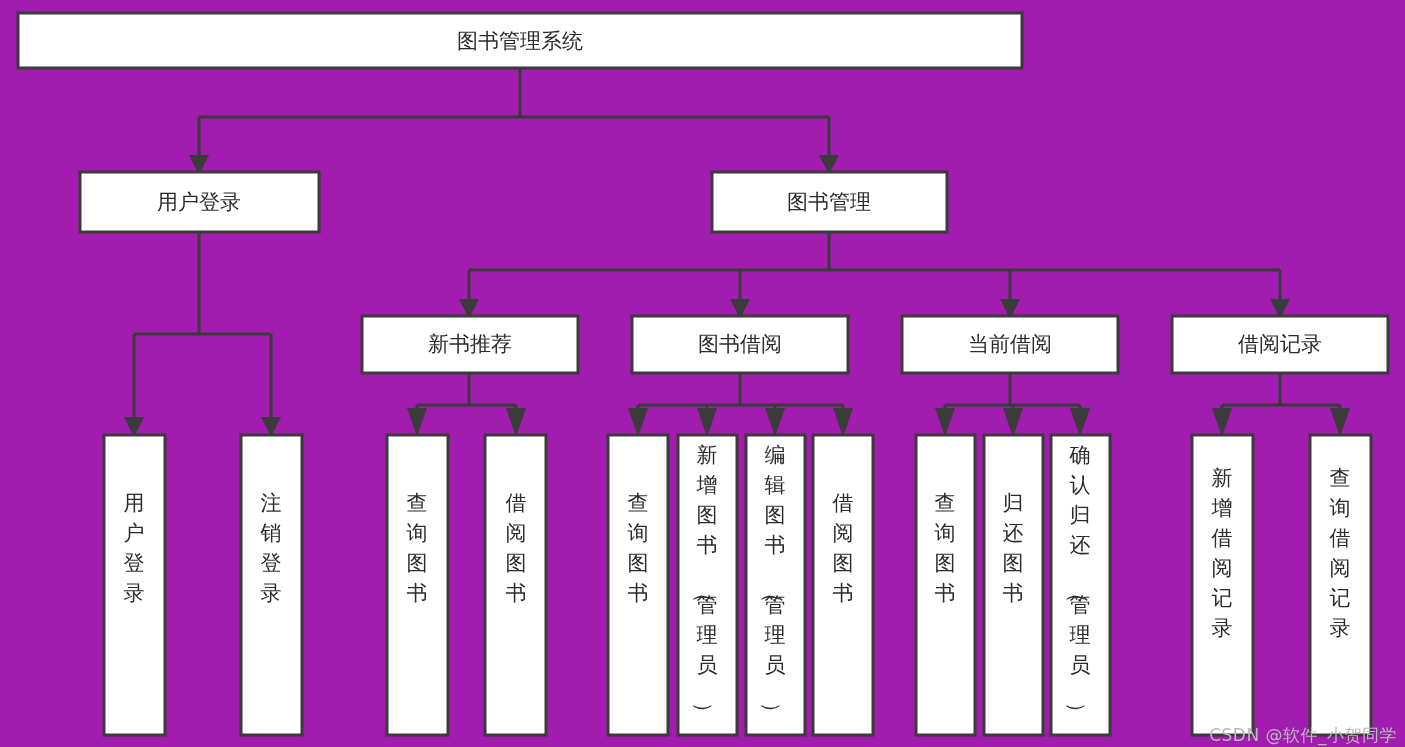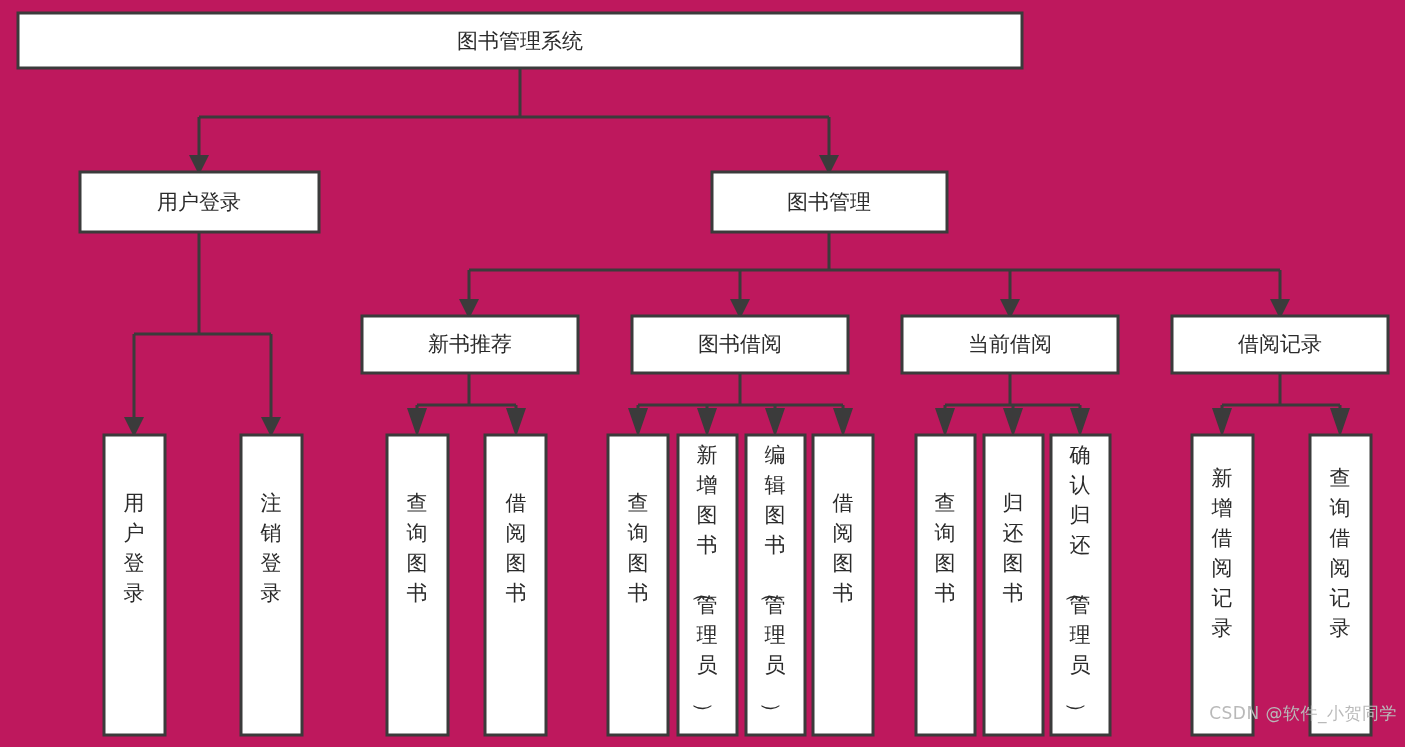--- a/index.html
+++ b/index.html
@@ -8,21 +8,21 @@
     padding: 0;
     background: #ffffff;
   }
   body {
     font-family: "DejaVu Sans", "Liberation Sans", sans-serif;
   }
   #diagram-root {
     position: relative;
     width: 1405px;
     height: 747px;
-    background: #be185d;
+    background: #a21caf;
     overflow: hidden;
   }
   svg.flowchart {
     display: block;
     width: 1405px;
     height: 747px;
   }
   .node-box {
     fill: #ffffff;
     stroke: #3b3b3b;
@@ -47,21 +47,21 @@
   }
   .node-label-vertical {
     fill: #2b2b2b;
     font-family: "DejaVu Sans", "Liberation Sans", sans-serif;
     font-size: 21px;
     text-anchor: middle;
   }
   .watermark {
     position: absolute;
     right: 8px;
-    bottom: 22px;
+    bottom: 0;
     font-family: "DejaVu Sans", "Liberation Sans", sans-serif;
     font-size: 17px;
     color: #b9b9b9;
     letter-spacing: 0.5px;
     white-space: nowrap;
     user-select: none;
   }
 </style>
 </head>
 <body>

